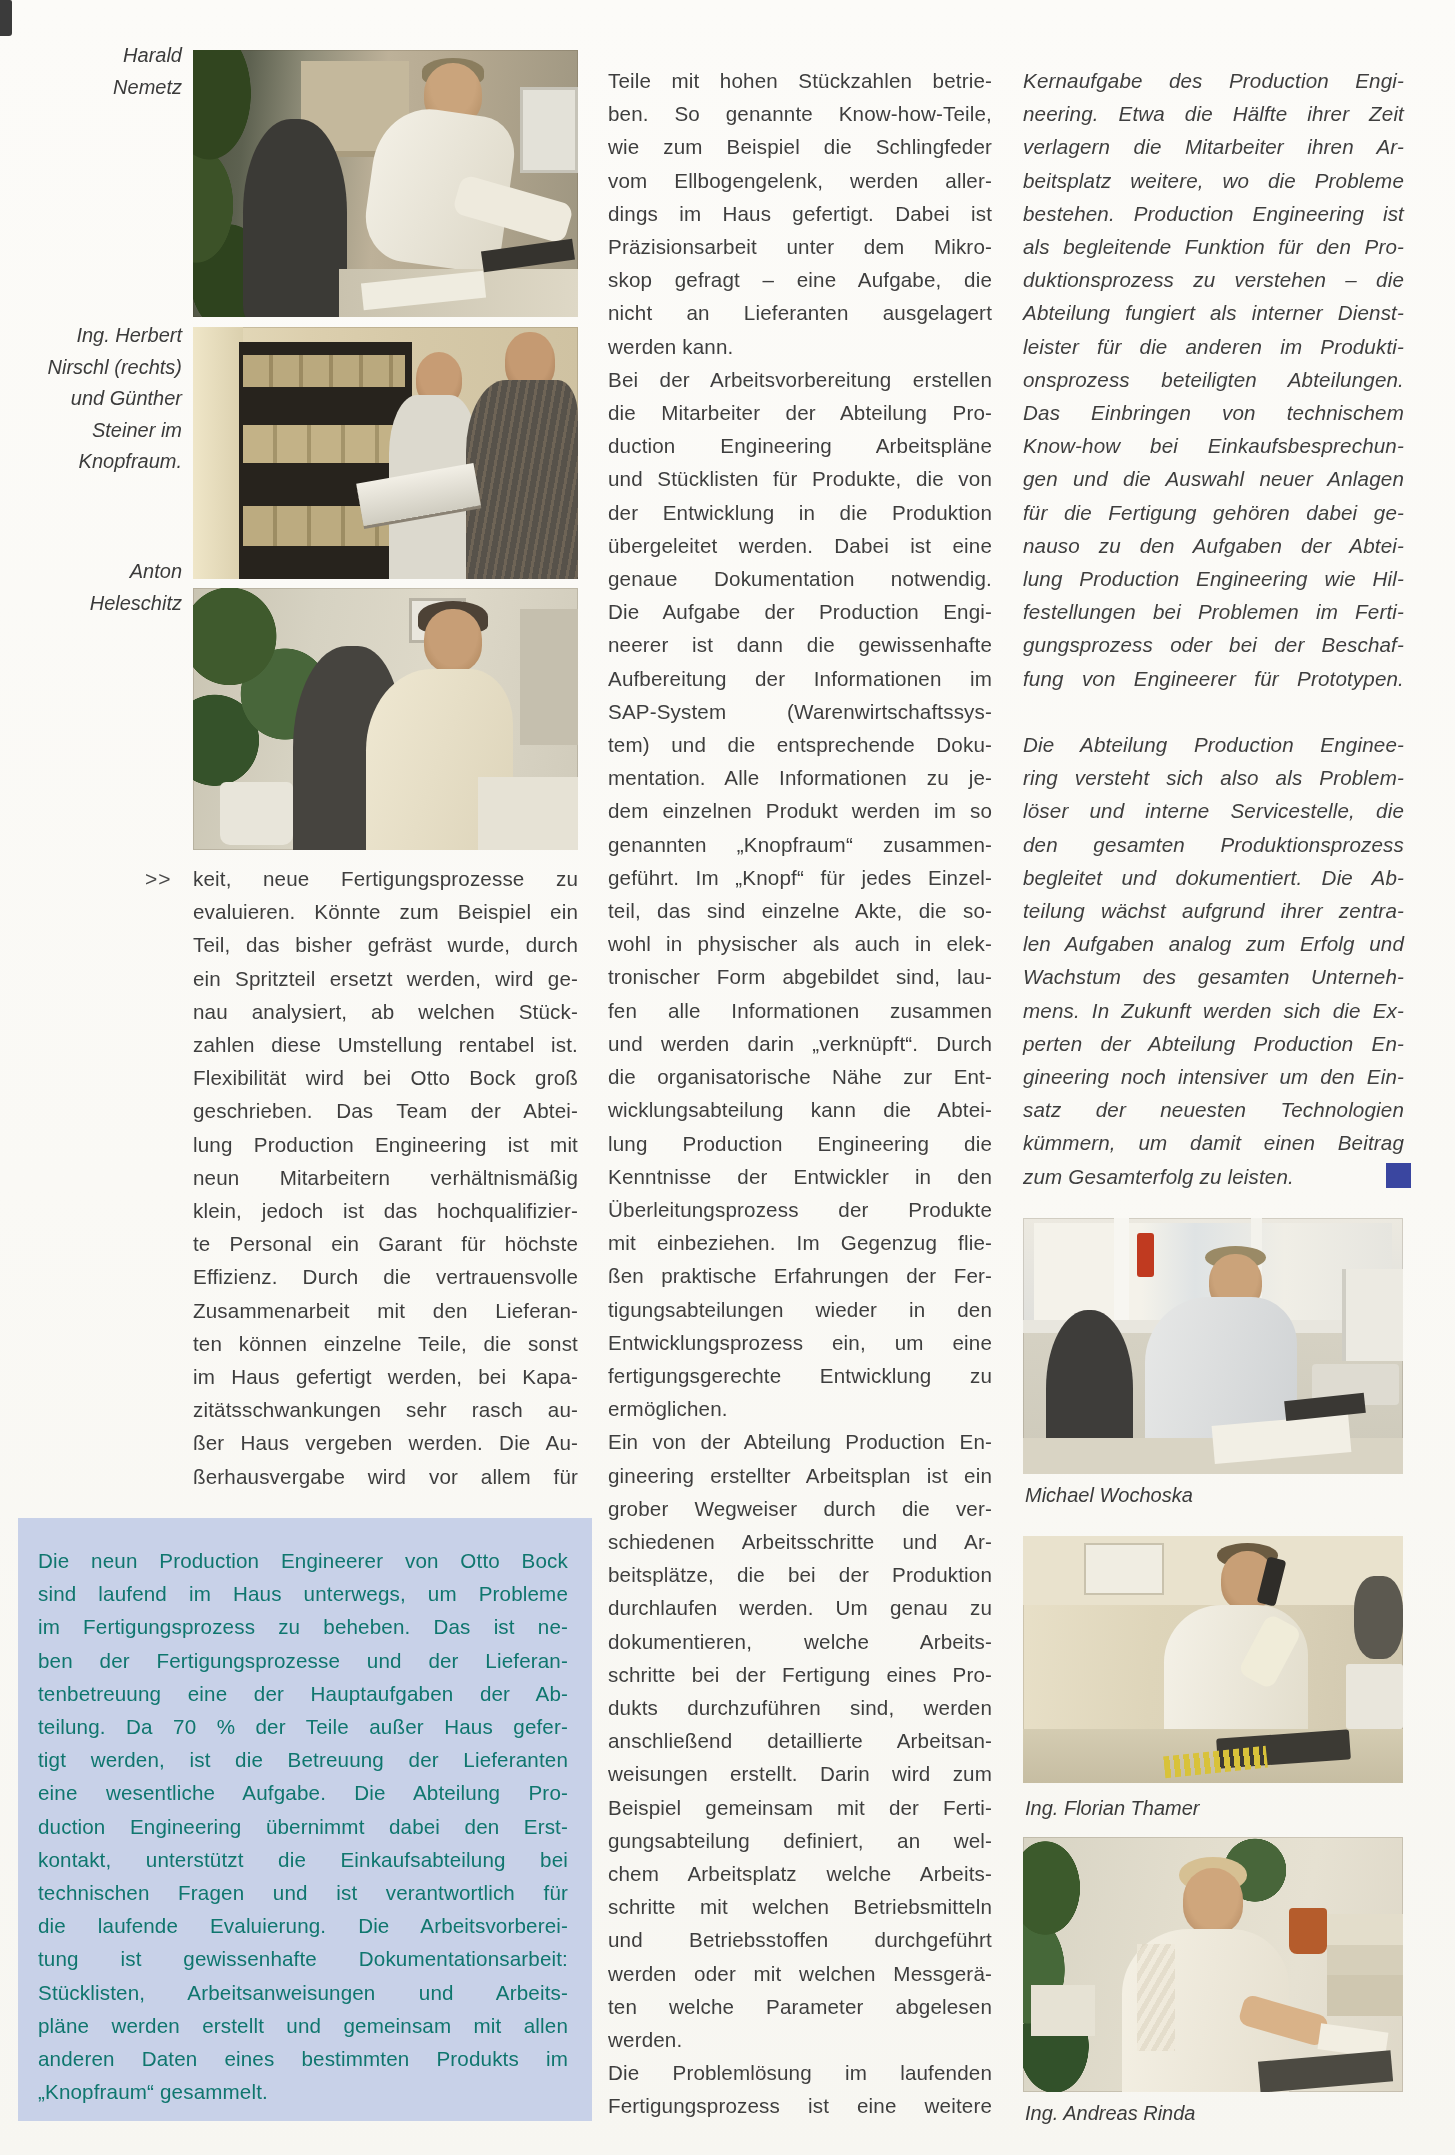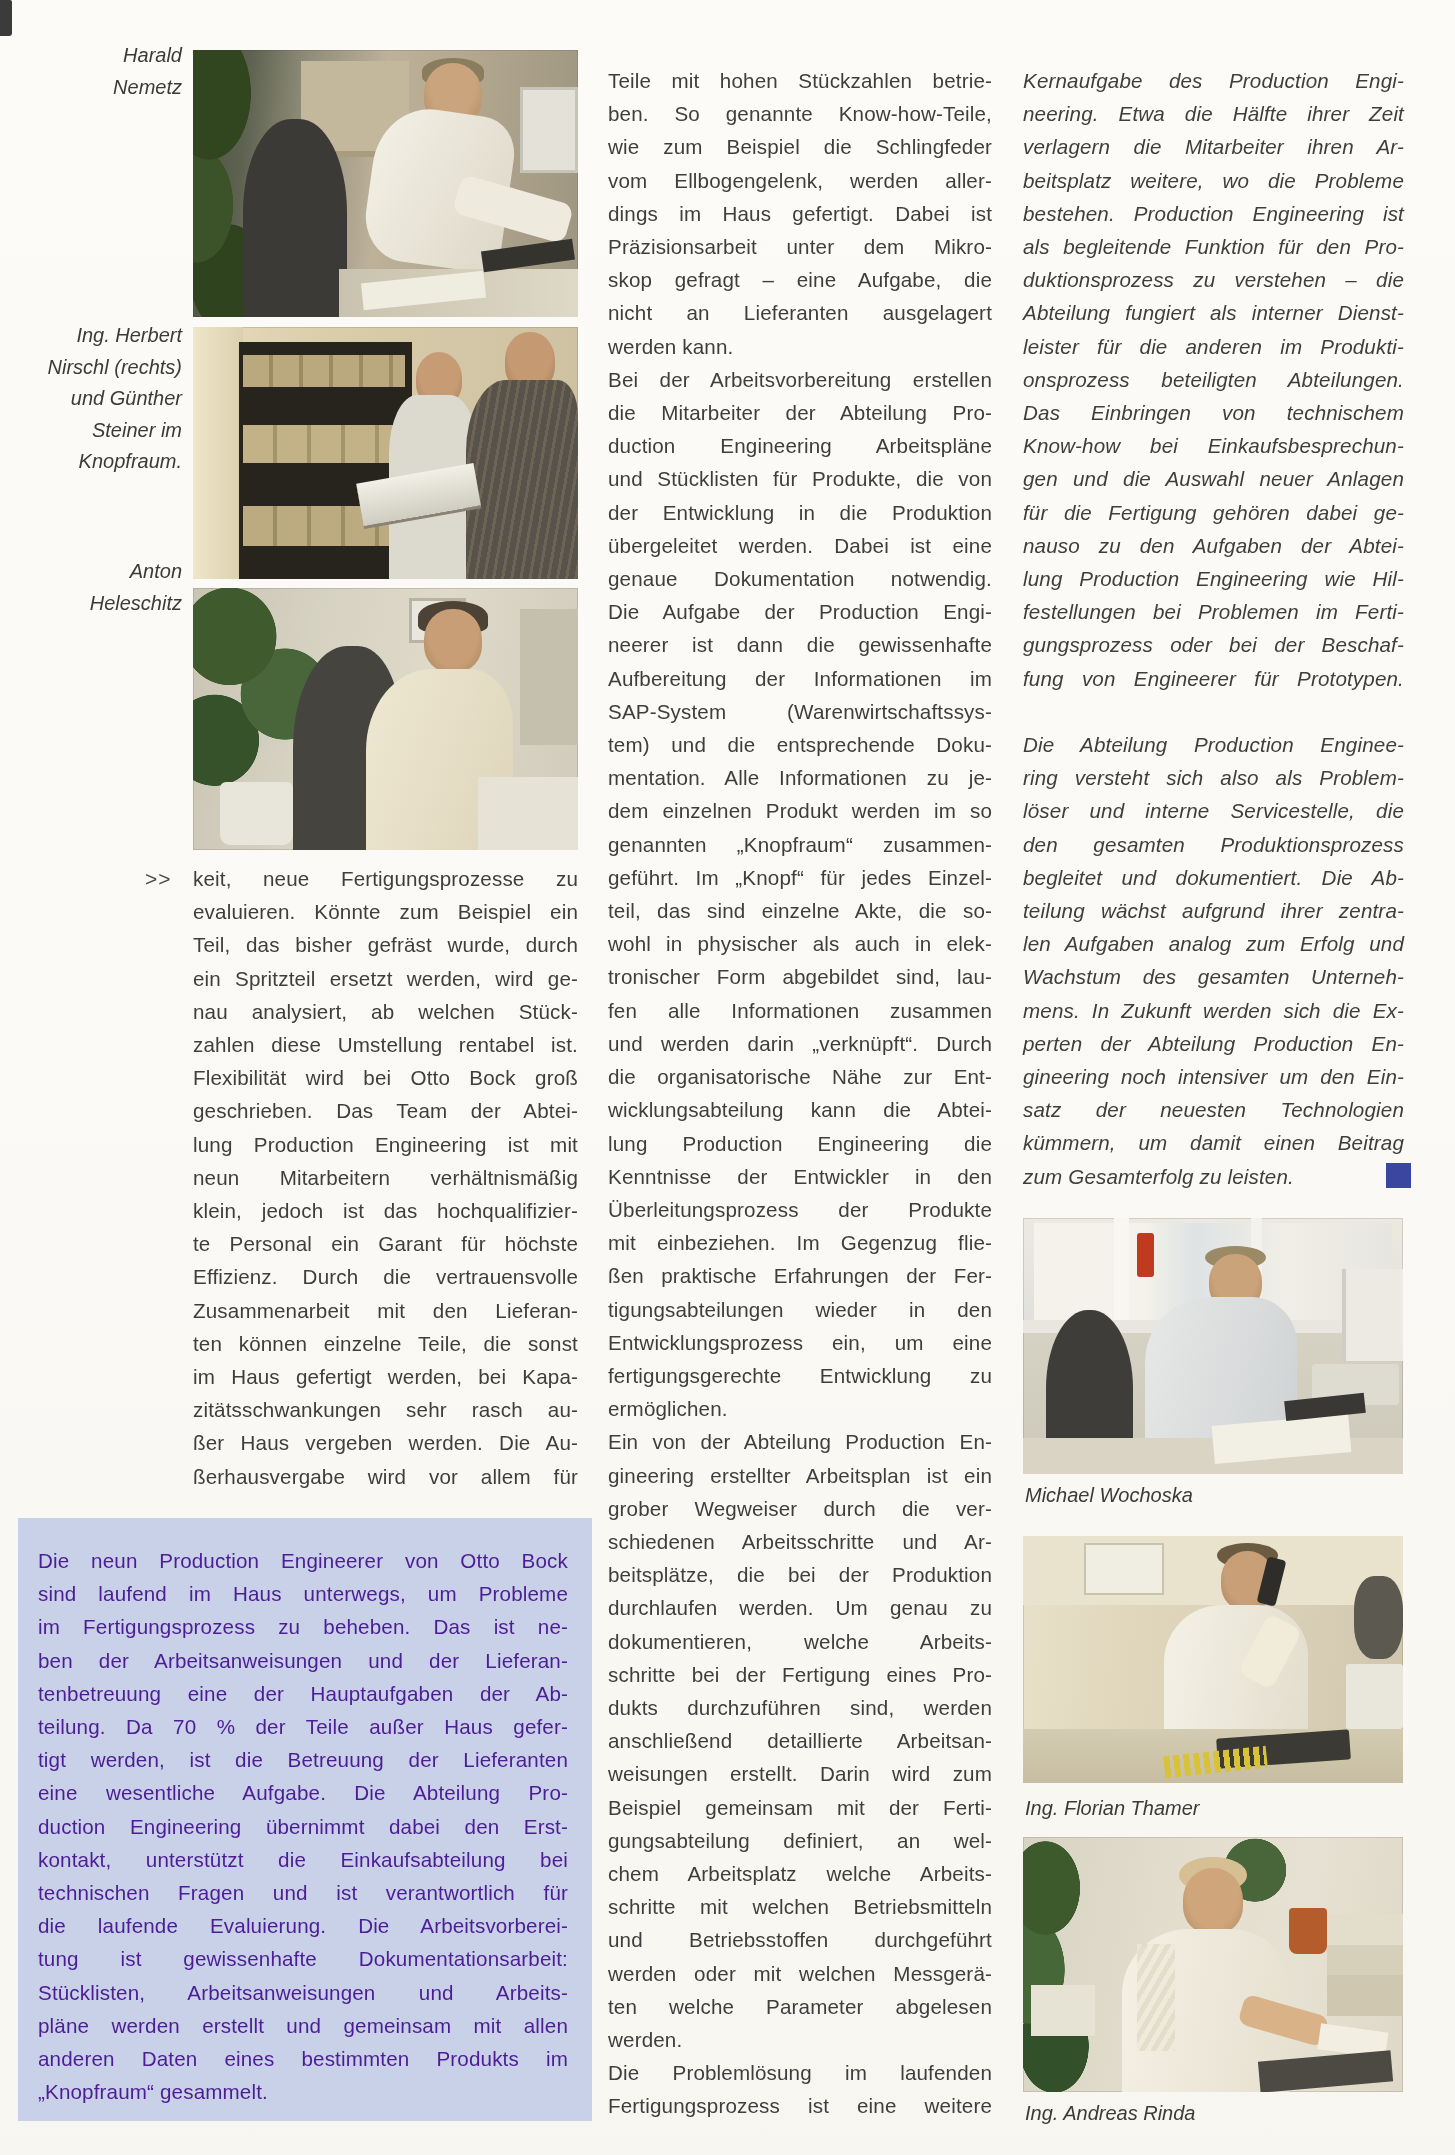--- a/index.html
+++ b/index.html
@@ -21,21 +21,21 @@
   #leftcol{left:193px;top:862px;width:385px;}
   #cont-marker{
     position:absolute;left:145px;top:862px;font-size:21px;line-height:33.2px;
     color:#4a4a4a;letter-spacing:1px;
   }
   
   #infobox{
     position:absolute;left:18px;top:1518px;width:574px;height:603px;
     background:#c8d1e8;box-sizing:border-box;
     padding:26px 24px 0 20px;
-    font-size:20.6px;line-height:33.2px;color:#4c1d95;letter-spacing:.15px;
+    font-size:20.6px;line-height:33.2px;color:#0f766e;letter-spacing:.15px;
   }
   
   .lcap{
     position:absolute;width:172px;text-align:right;
     font-style:italic;font-size:20px;line-height:31.5px;color:#3b3b3b;
   }
   #cap1{left:10px;top:40px;}
   #cap2{left:10px;top:320px;}
   #cap3{left:10px;top:556px;}
   .rcap{
@@ -253,21 +253,21 @@
       <div class="line">ßer Haus vergeben werden. Die Au-</div>
       <div class="line">ßerhausvergabe wird vor allem für</div>
     </div>
   </div>
 
 <div id="infobox">
     <div class="para">
       <div class="line">Die neun Production Engineerer von Otto Bock</div>
       <div class="line">sind laufend im Haus unterwegs, um Probleme</div>
       <div class="line">im Fertigungsprozess zu beheben. Das ist ne-</div>
-      <div class="line">ben der Arbeitsanweisungen und der Lieferan-</div>
+      <div class="line">ben der Fertigungsprozesse und der Lieferan-</div>
       <div class="line">tenbetreuung eine der Hauptaufgaben der Ab-</div>
       <div class="line">teilung. Da 70 % der Teile außer Haus gefer-</div>
       <div class="line">tigt werden, ist die Betreuung der Lieferanten</div>
       <div class="line">eine wesentliche Aufgabe. Die Abteilung Pro-</div>
       <div class="line">duction Engineering übernimmt dabei den Erst-</div>
       <div class="line">kontakt, unterstützt die Einkaufsabteilung bei</div>
       <div class="line">technischen Fragen und ist verantwortlich für</div>
       <div class="line">die laufende Evaluierung. Die Arbeitsvorberei-</div>
       <div class="line">tung ist gewissenhafte Dokumentationsarbeit:</div>
       <div class="line">Stücklisten, Arbeitsanweisungen und Arbeits-</div>

